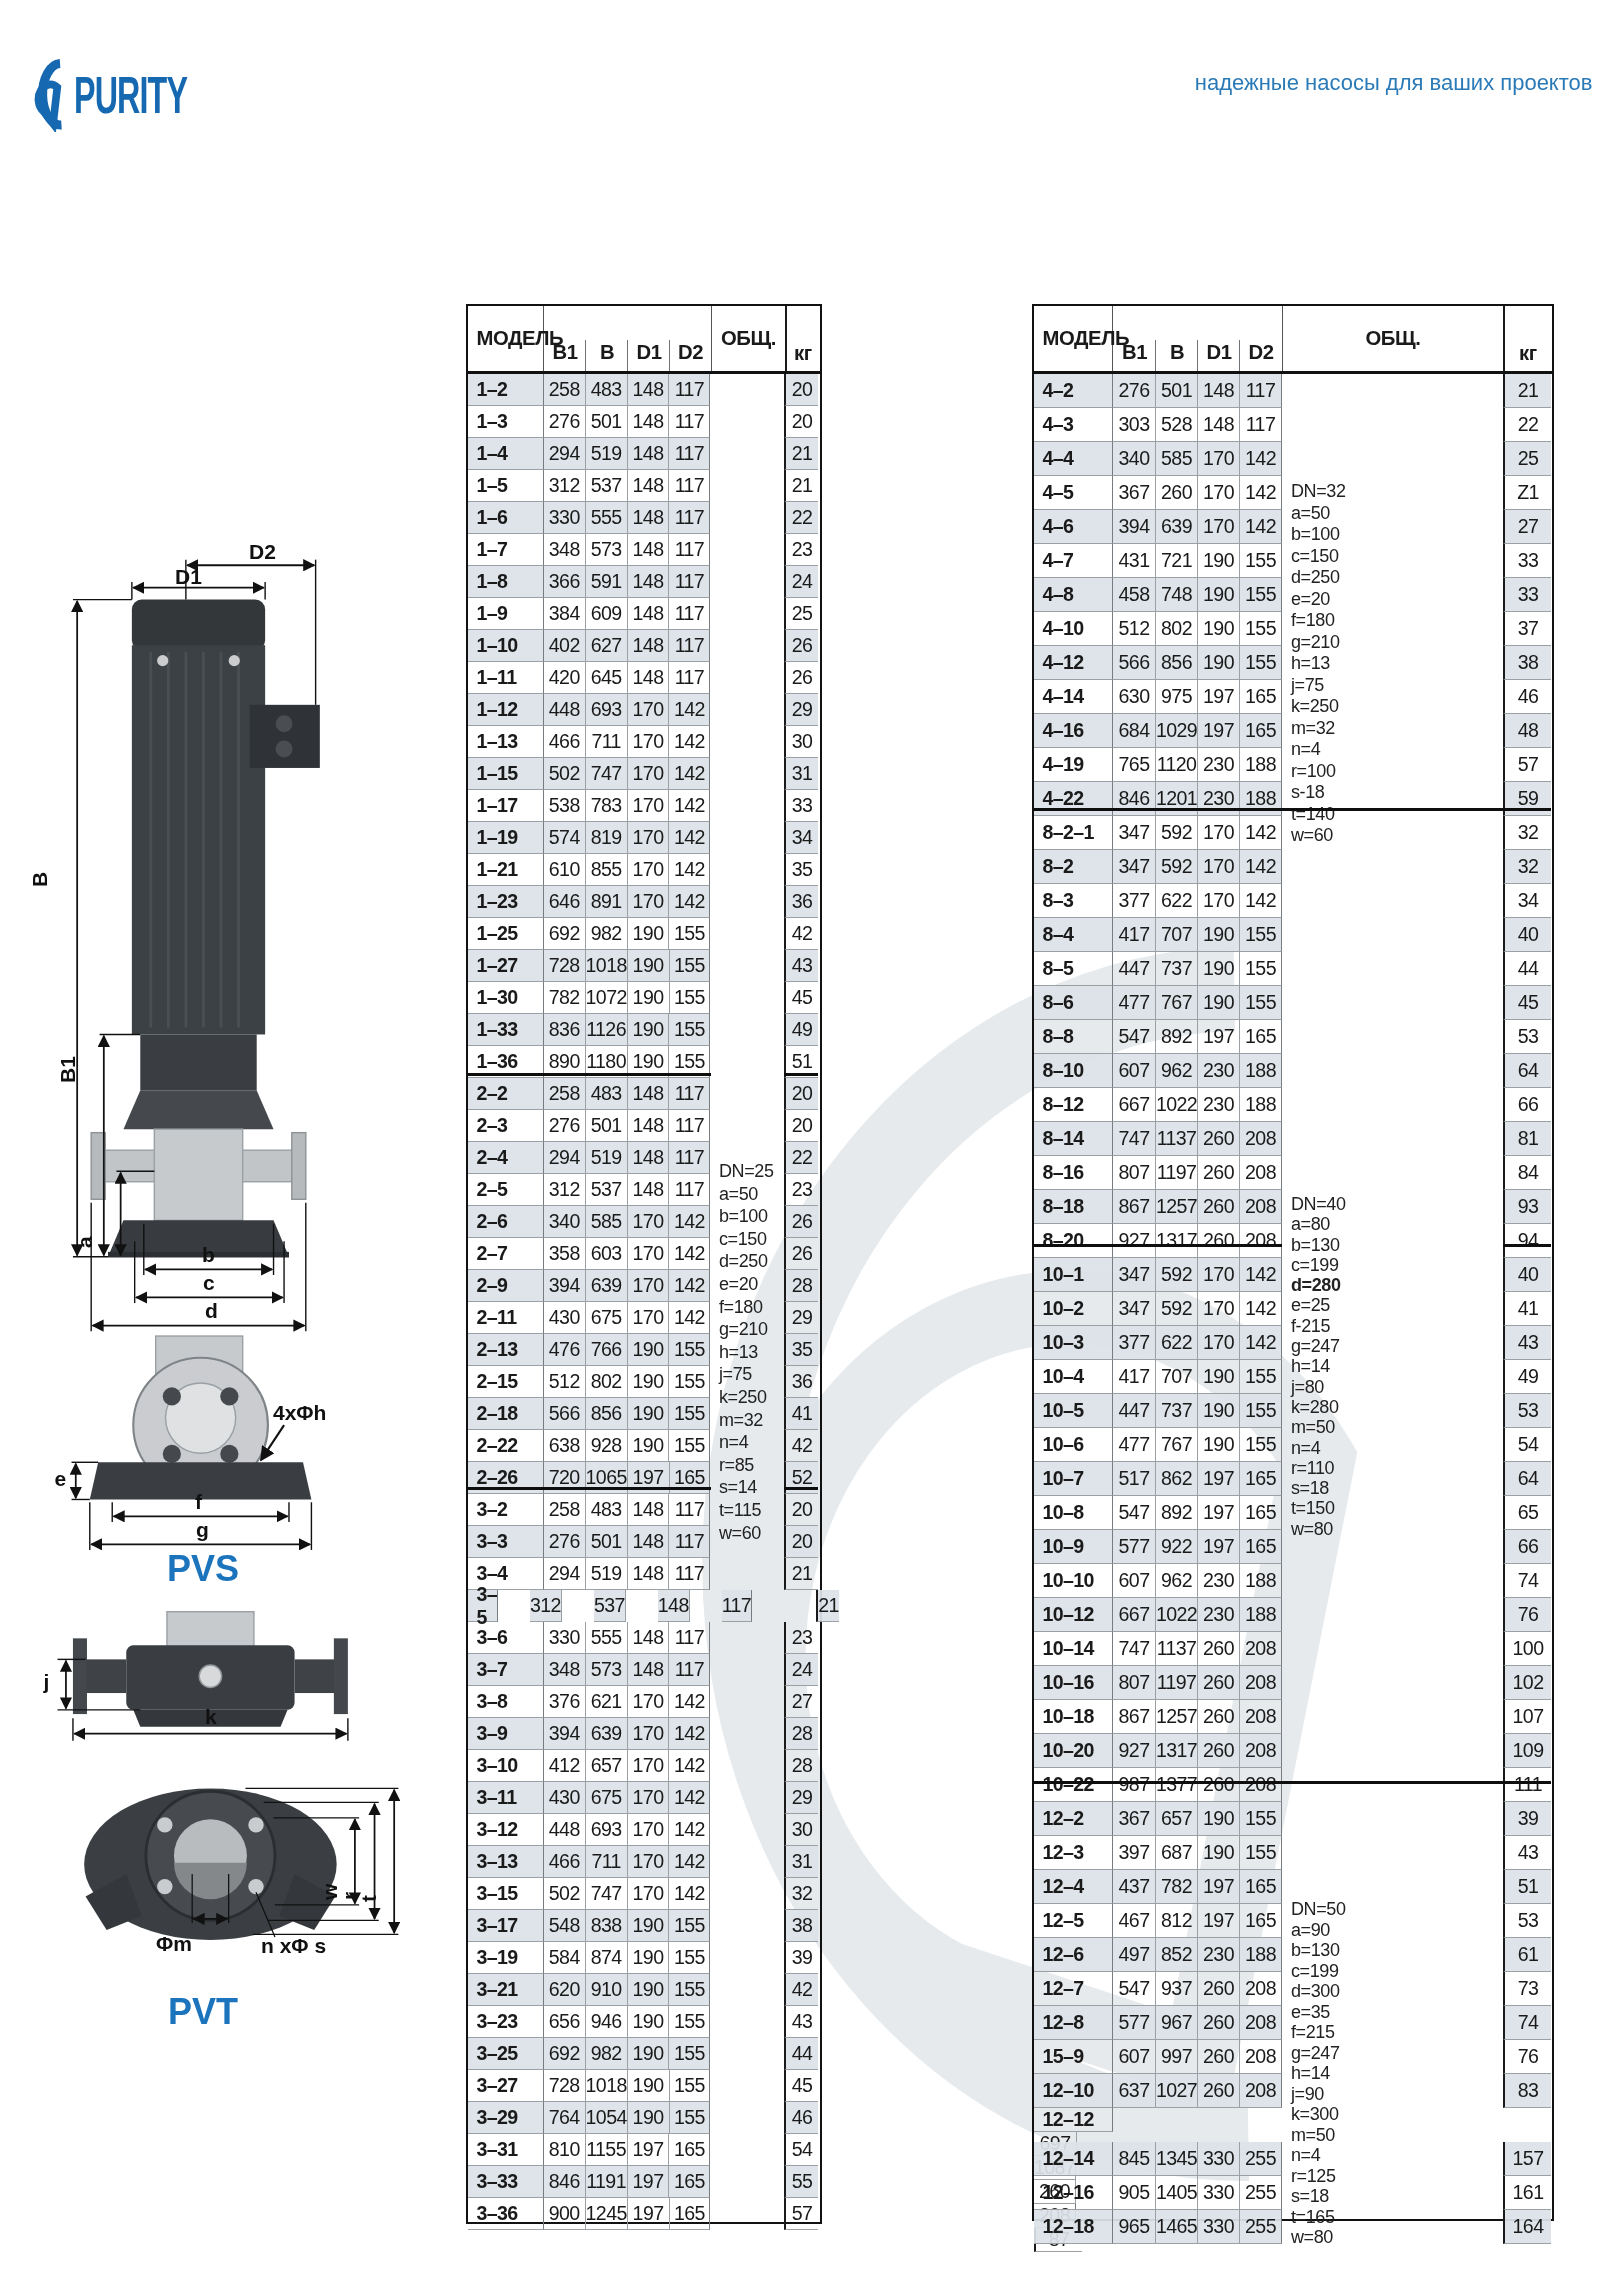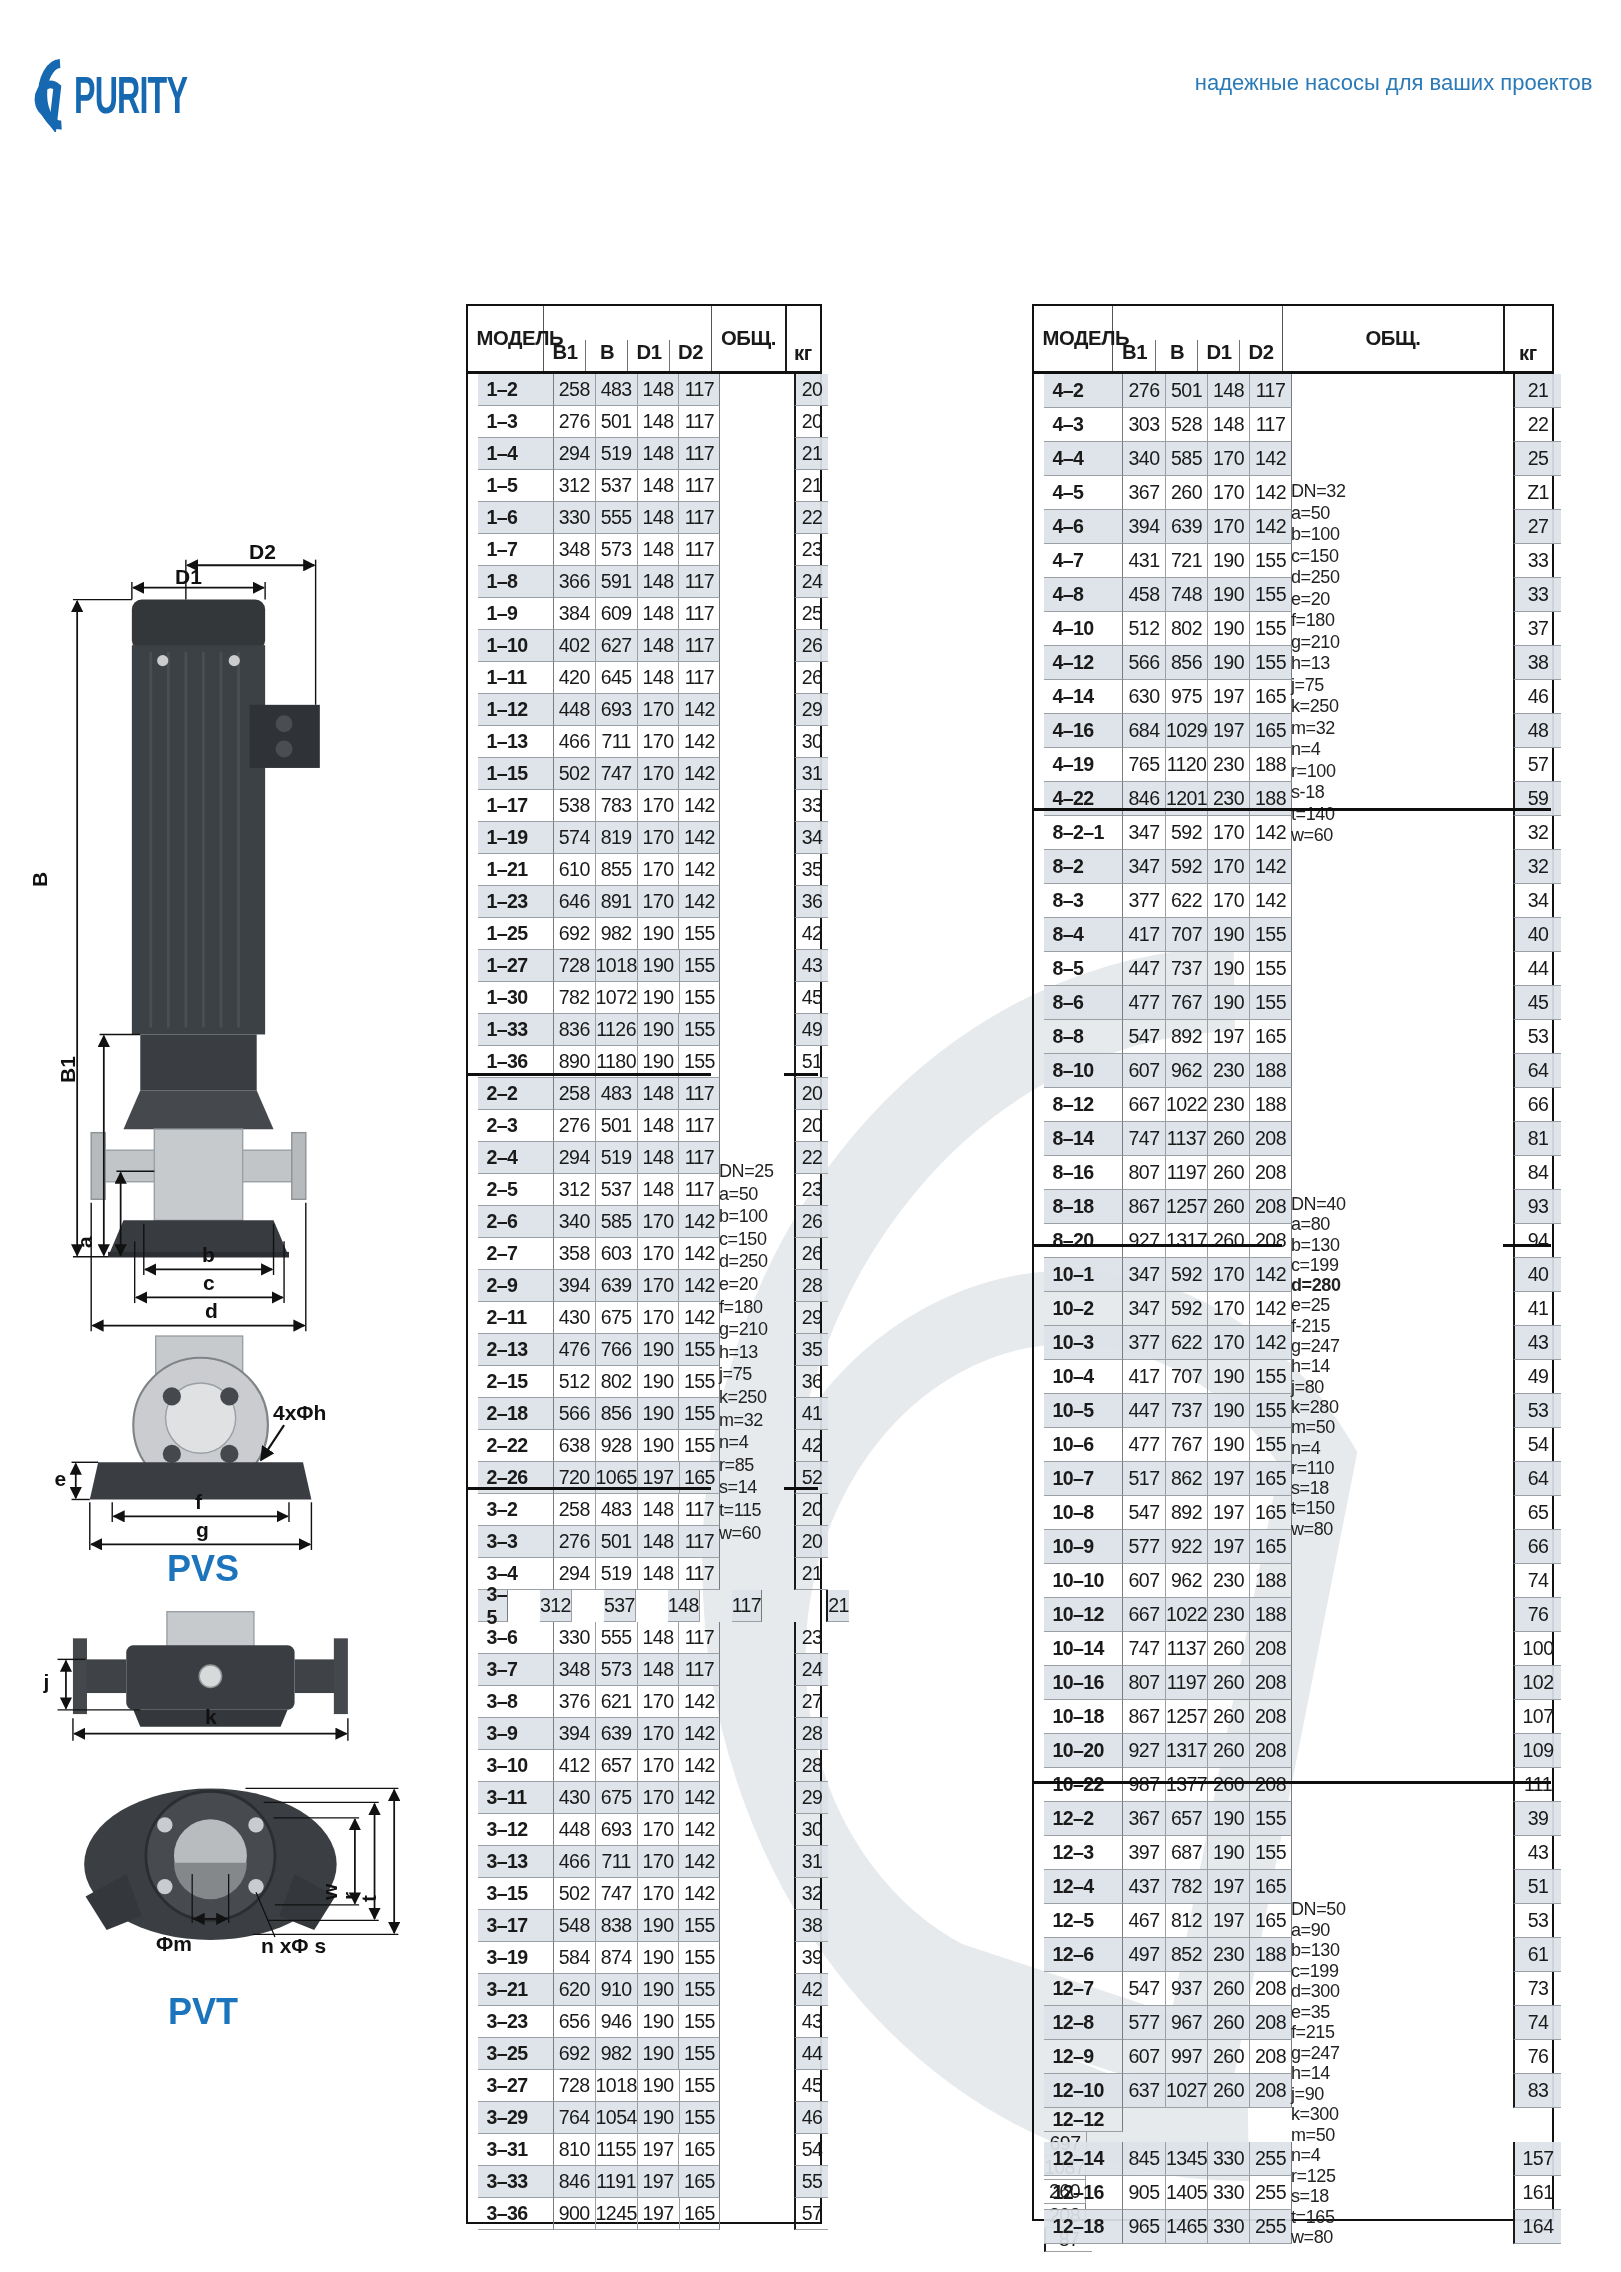--- a/index.html
+++ b/index.html
@@ -25,21 +25,21 @@
 
   
   .dimtable{position:absolute;background:transparent;border:2.8px solid #111;box-sizing:border-box;z-index:1;}
   .thead{position:relative;display:flex;border-bottom:3.5px solid #111;box-sizing:border-box;background:transparent;}
   .th{display:flex;box-sizing:border-box;font-weight:bold;font-size:20.3px;letter-spacing:-0.4px;}
   .th-model{align-items:center;justify-content:flex-start;padding-left:8.4px;border-right:1.4px solid #555;}
   .th-dim{align-items:flex-end;justify-content:center;padding-bottom:7px;}
   .th-obsh{align-items:center;justify-content:center;border-left:1.4px solid #555;}
   .th-kg{align-items:flex-end;justify-content:center;padding-bottom:5.6px;border-left:2.1px solid #1a1a1a;}
   .hdivider{position:absolute;top:52%;bottom:0;width:1.4px;background:#6d7276;}
-  .tbody{position:relative;padding-left:10px;}
+  .tbody{position:relative;}
   .trow{display:flex;}
   .trow.stripe .c-model,.trow.stripe .c-val,.trow.stripe .c-kg{background:rgba(219,226,231,0.93);}
   .cell{display:flex;align-items:center;box-sizing:border-box;font-size:19.6px;letter-spacing:-0.6px;}
   .c-model{justify-content:flex-start;padding-left:8.4px;font-weight:bold;
            border-right:1.4px solid #777c80;border-bottom:1.4px solid #9aa0a4;}
   .c-val{justify-content:center;border-right:1.4px solid #9aa0a4;border-bottom:1.4px solid #9aa0a4;}
   .c-val.last{border-right:1.4px solid #777c80;}
   .c-spacer{background:transparent;}
   .c-kg{justify-content:center;border-left:2.1px solid #1a1a1a;border-bottom:1.4px solid #9aa0a4;}
   .notes{position:absolute;font-size:18px;letter-spacing:-0.4px;color:#222;z-index:3;}
@@ -1231,21 +1231,21 @@
         <div class="trow stripe" style="height: 34px;">
           <div class="cell c-model" style="width: 79px;">12–8</div>
           <div class="cell c-val" style="width: 43px;">577</div>
           <div class="cell c-val" style="width: 42px;">967</div>
           <div class="cell c-val" style="width: 42px;">260</div>
           <div class="cell c-val last" style="width: 42px;">208</div>
           <div class="cell c-spacer" style="width: 221px;"></div>
           <div class="cell c-kg" style="width: 48px;">74</div>
         </div>
         <div class="trow" style="height: 34px;">
-          <div class="cell c-model" style="width: 79px;">12–9</div>
+          <div class="cell c-model" style="width: 79px;">15–9</div>
           <div class="cell c-val" style="width: 43px;">607</div>
           <div class="cell c-val" style="width: 42px;">997</div>
           <div class="cell c-val" style="width: 42px;">260</div>
           <div class="cell c-val last" style="width: 42px;">208</div>
           <div class="cell c-spacer" style="width: 221px;"></div>
           <div class="cell c-kg" style="width: 48px;">76</div>
         </div>
         <div class="trow stripe" style="height: 34px;">
           <div class="cell c-model" style="width: 79px;">12–10</div>
           <div class="cell c-val" style="width: 43px;">637</div>

